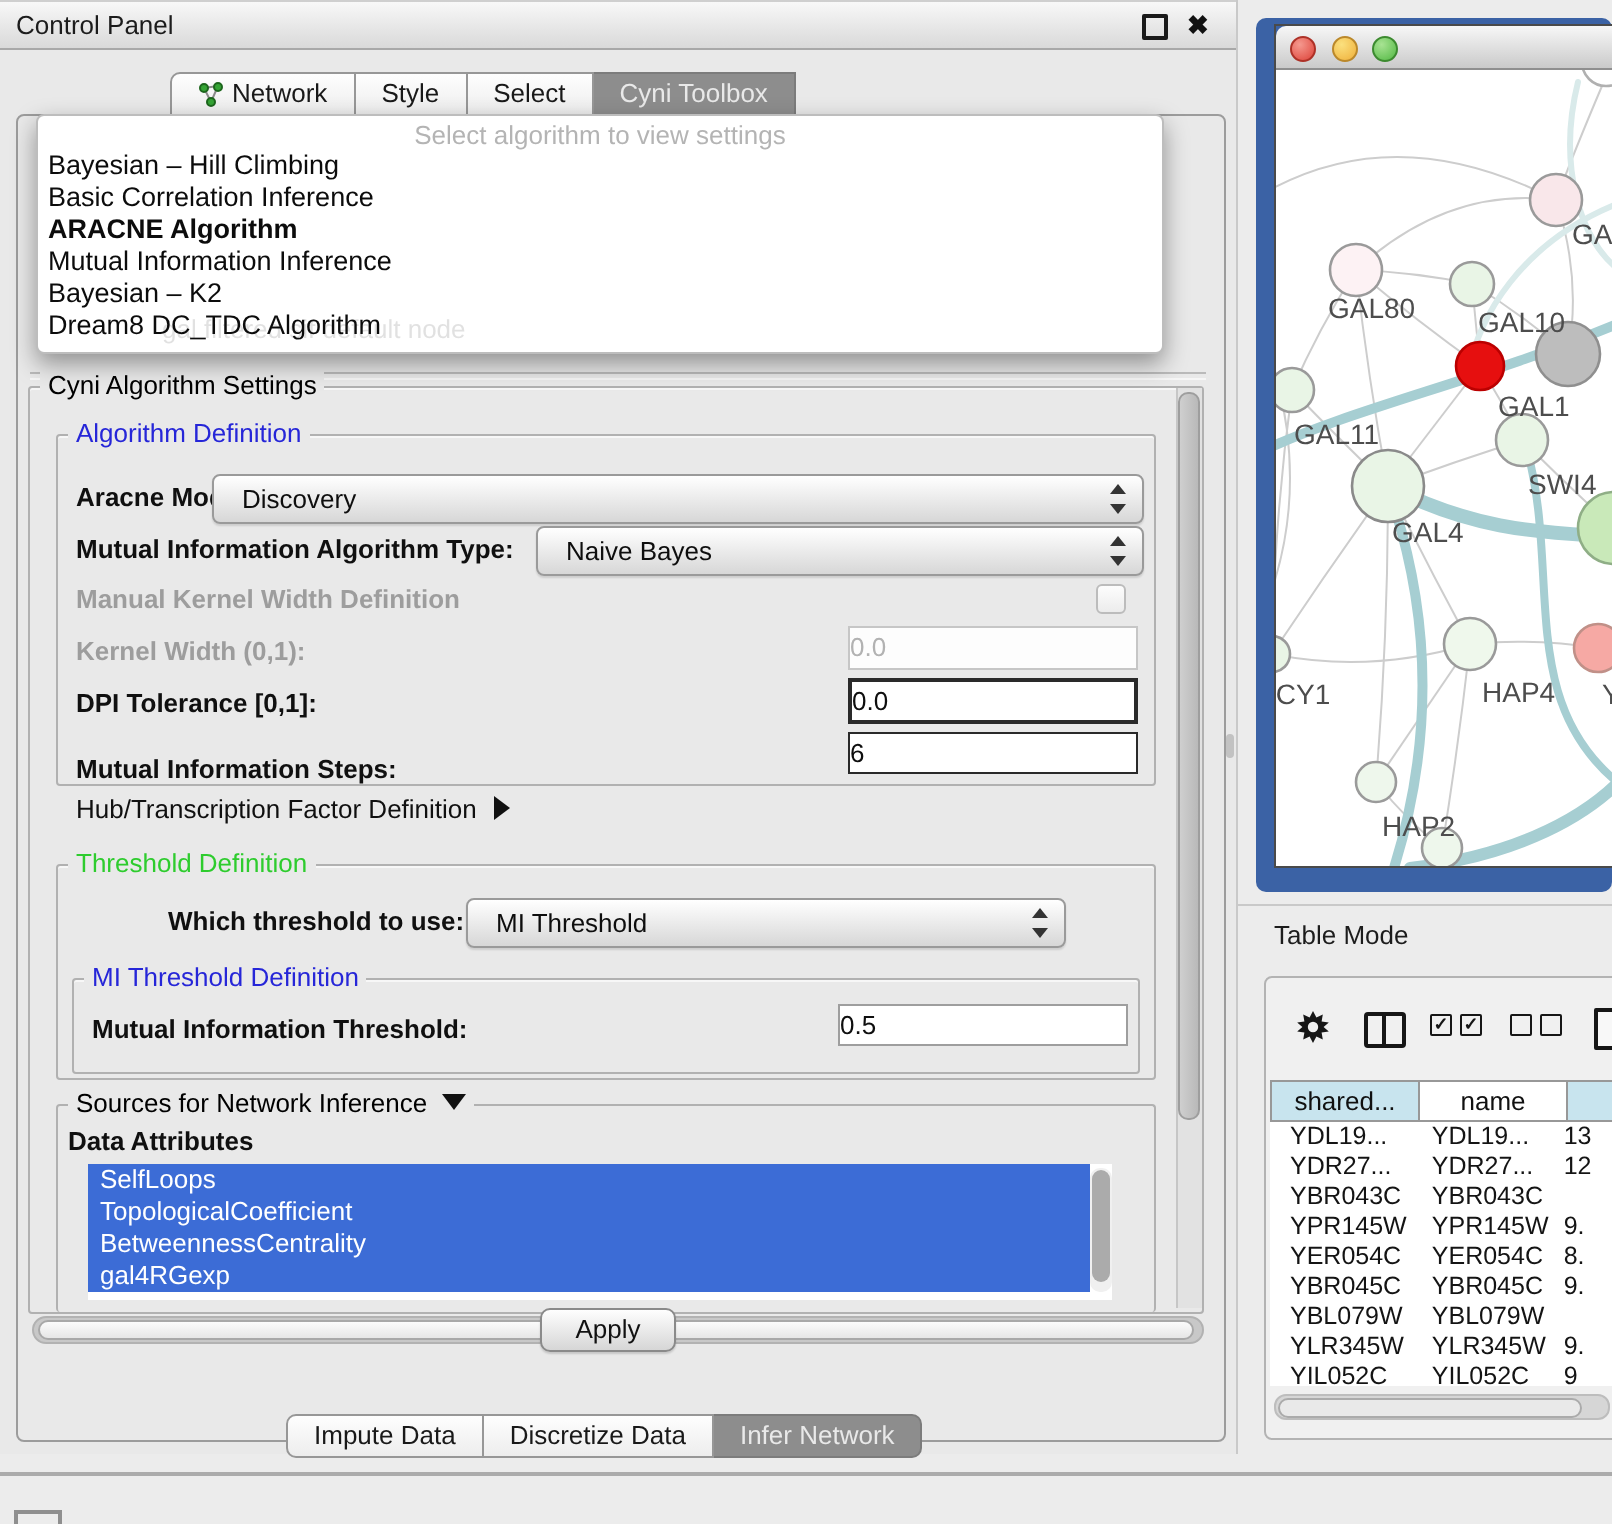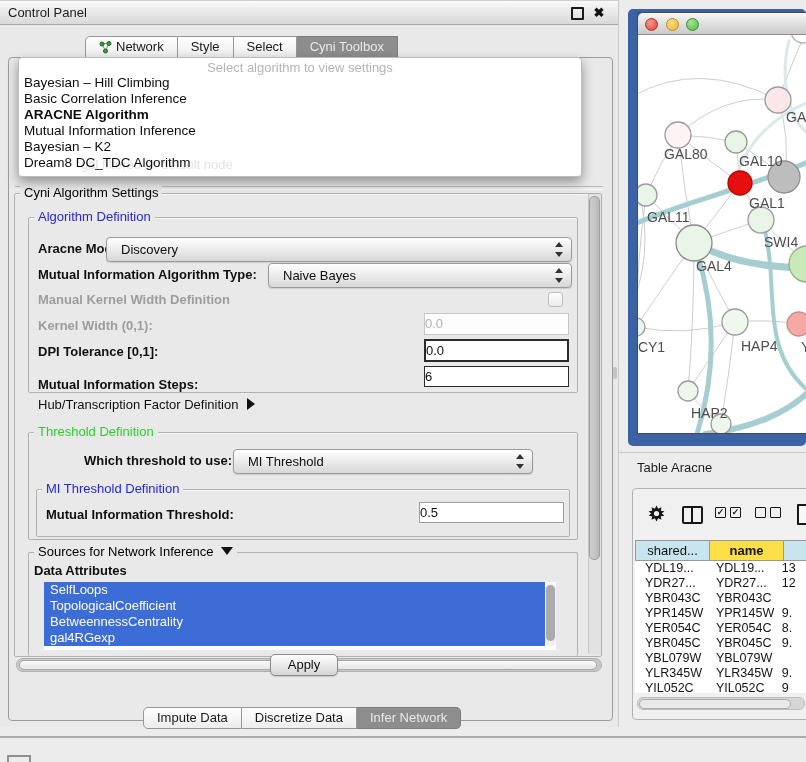--- a/index.html
+++ b/index.html
@@ -80,21 +80,21 @@
   .gear-svg{position:absolute;left:648px;top:505px;}
   .split-icon{position:absolute;left:682px;top:506px;width:17px;height:14px;border:2px solid #161616;border-radius:2px;}
   .split-icon i{position:absolute;left:7px;top:0;width:2px;height:14px;background:#161616;}
   .chkpair{position:absolute;top:507px;display:flex;gap:4px;}
   .chkpair .bx{width:9px;height:9px;border:1.5px solid #161616;border-radius:1px;font-size:9px;line-height:9px;text-align:center;color:#161616;font-weight:bold;}
   .page-icon{position:absolute;left:797px;top:504px;width:13px;height:17px;border:2px solid #161616;border-radius:1px;background:#f8f8f8;}
   .tbl-header{position:absolute;left:635px;top:540px;display:flex;}
   .th{height:19px;line-height:19px;font-size:13px;color:#111;border:1px solid #989898;border-left:none;text-align:center;white-space:nowrap;overflow:hidden;}
   .th:first-child{border-left:1px solid #989898;}
   .th.accent{background:#c8e4ee;}
-  .th.plainbg{background:#fde047;font-weight:bold;}
+  .th.plainbg{background:#ffffff;}
   .tbl-rows{position:absolute;left:635px;top:561px;width:200px;height:132px;overflow:hidden;background:#fff;}
   .tr{display:flex;height:15px;line-height:15px;}
   .td{font-size:12.5px;color:#141414;white-space:nowrap;overflow:hidden;}
   .tp-hscroll{left:637px;top:697px;width:166px;height:11px;background:#d6d6d6;border:1px solid #bdbdbd;border-radius:6px;}
   .tp-hthumb{position:absolute;left:1px;top:1px;width:150px;height:8px;background:#e9e9e9;border:1px solid #ababab;border-radius:5px;}
   svg text{font-family:"Liberation Sans",sans-serif;}
 </style>
 </head>
 <body>
 
@@ -296,21 +296,21 @@
           <text x="58" y="236" font-size="14" fill="#4d4d4d">GAL4</text>
           <text x="-11" y="317" font-size="14" fill="#4d4d4d">GCY1</text>
           <text x="103" y="316" font-size="14" fill="#4d4d4d">HAP4</text>
           <text x="163" y="317" font-size="14" fill="#4d4d4d">Y</text>
           <text x="53" y="383" font-size="14" fill="#4d4d4d">HAP2</text>
         </svg>
     </div>
   </div>
 
   <div class="abs tp-titlebar">
-    <span class="tp-title">Table Aracne</span>
+    <span class="tp-title">Table Mode</span>
   </div>
   <div class="abs tp-panel"></div>
 
   <svg class="gear-svg" width="17" height="17" viewBox="0 0 17 17">
     <path d="M8.5 0.5 L10.2 3.8 L13.4 2.2 L12.8 5.8 L16.4 6.2 L13.8 8.5 L16.4 10.8 L12.8 11.2 L13.4 14.8 L10.2 13.2 L8.5 16.5 L6.8 13.2 L3.6 14.8 L4.2 11.2 L0.6 10.8 L3.2 8.5 L0.6 6.2 L4.2 5.8 L3.6 2.2 L6.8 3.8 Z" fill="#161616"></path>
     <circle cx="8.5" cy="8.5" r="2.6" fill="#f0f0f0"></circle>
   </svg>
   <div class="split-icon">
       <i></i>
     </div>

